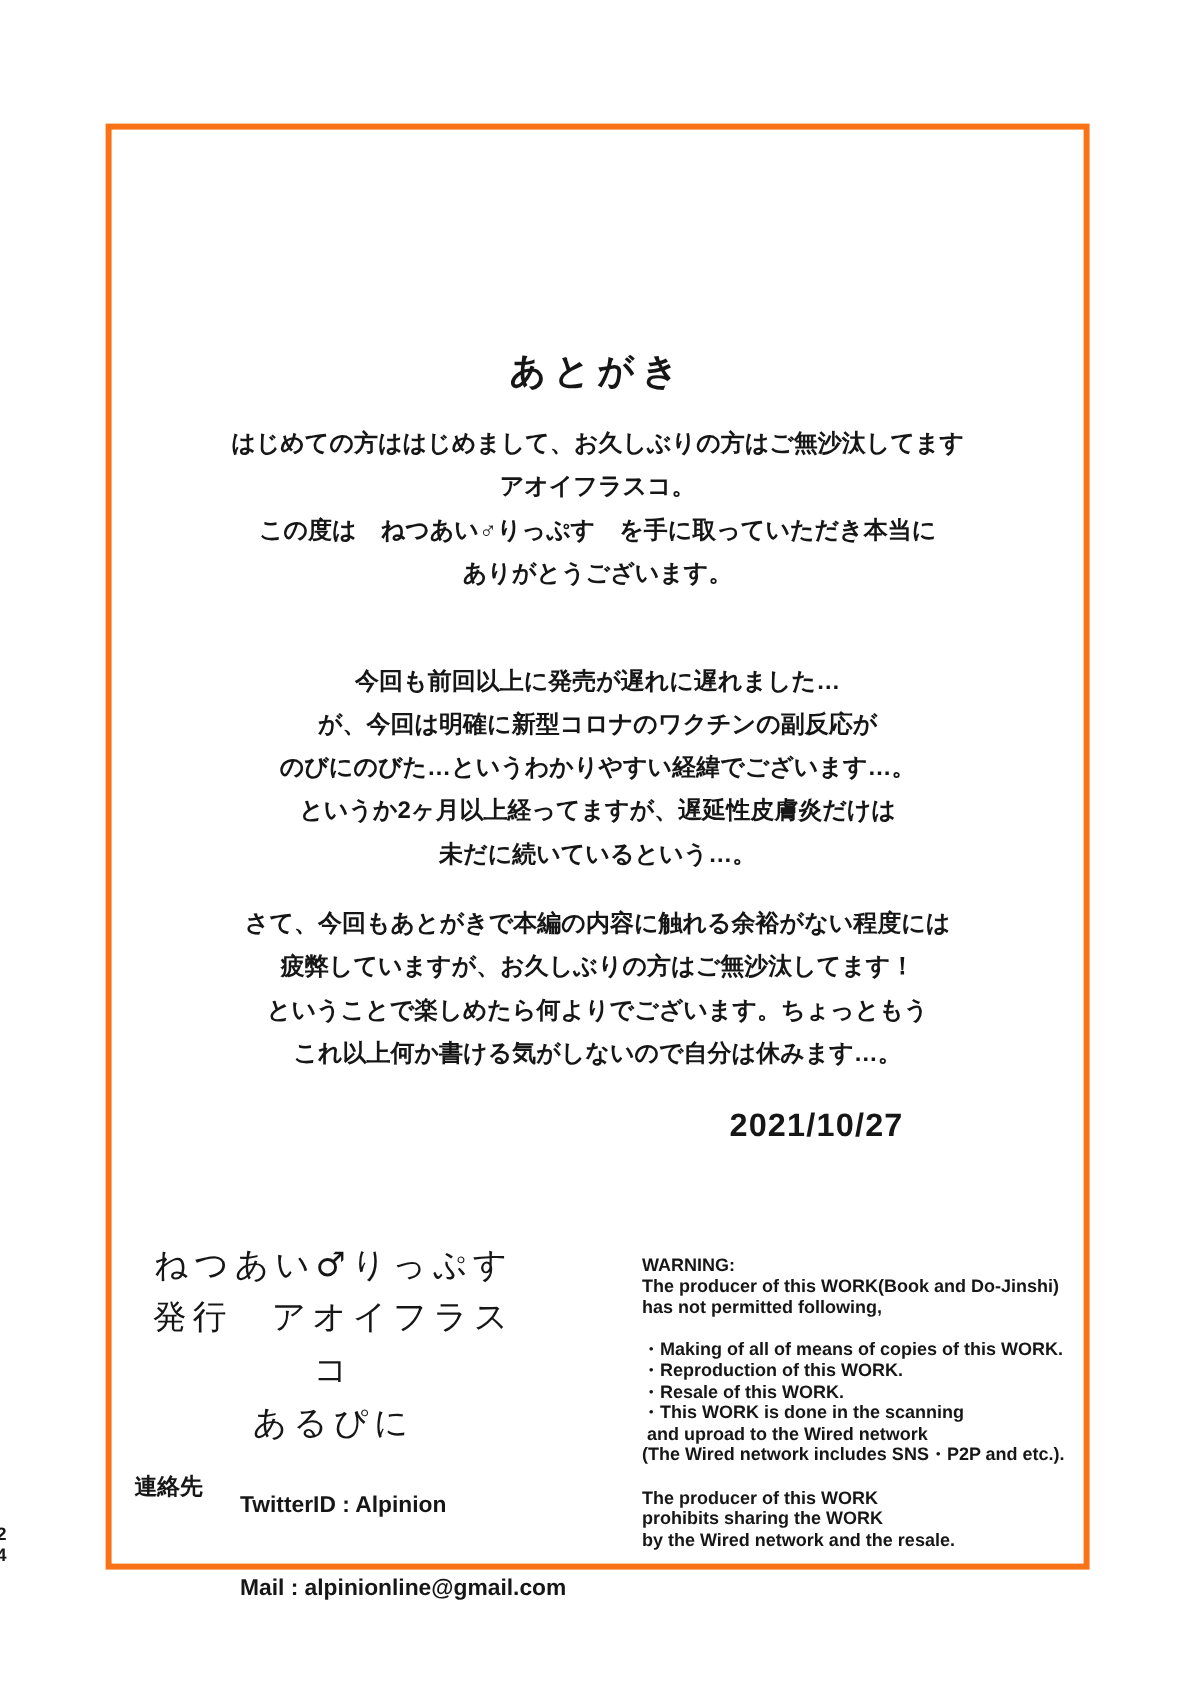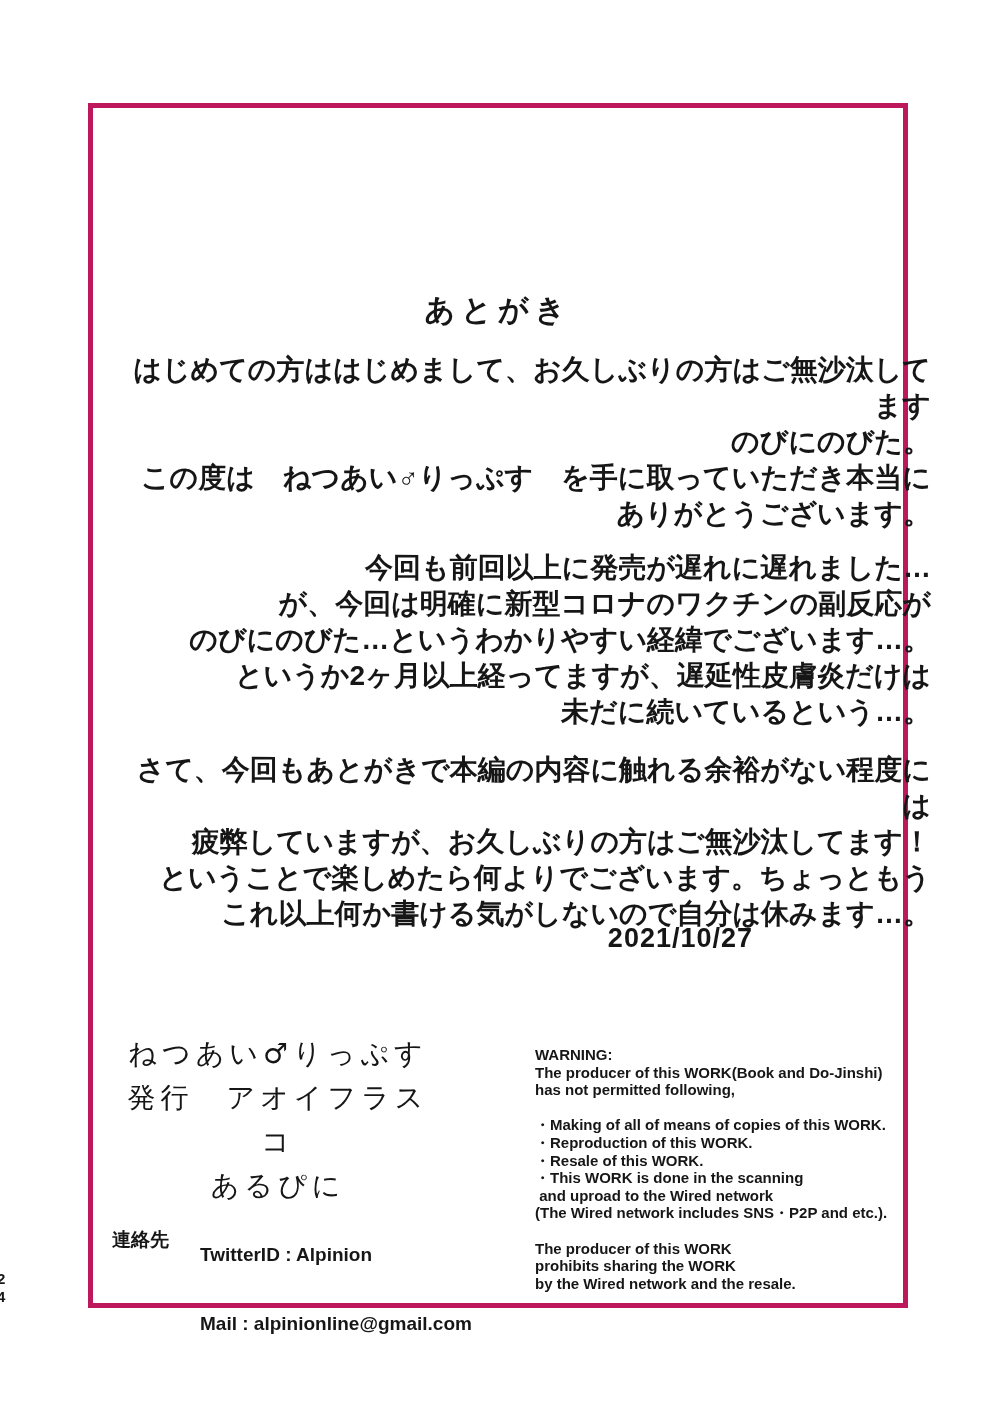--- a/index.html
+++ b/index.html
@@ -15,43 +15,42 @@
     overflow: hidden;
     font-family: "Liberation Sans", sans-serif;
     color: #161616;
   }
   .frame {
     position: absolute;
     left: 88px;
     top: 103px;
     width: 810px;
     height: 1195px;
-    border: 5px solid #be185d;
+    border: 5px solid #f97316;
     background: #ffffff;
   }
   .afterword-title {
     position: absolute;
     left: 0;
     top: 183px;
     width: 100%;
     text-align: center;
     font-size: 30px;
     font-weight: 700;
     line-height: 38px;
     letter-spacing: 6px;
   }
   .para {
     position: absolute;
     left: 0;
     width: 100%;
-    text-align: right;
-    font-size: 28px;
+    text-align: center;
+    font-size: 20px;
     font-weight: 600;
     line-height: 36px;
-    margin-left: 28px;
   }
   .para-1 { top: 244px; }
   .para-2 { top: 442px; }
   .para-3 { top: 644px; }
   .date-line {
     position: absolute;
     top: 814px;
     right: 150px;
     font-size: 27px;
     font-weight: 600;
@@ -129,21 +128,21 @@
     <div>2</div>
     <div>4</div>
   </div>
 
   <div class="frame">
 
     <div class="afterword-title">あとがき</div>
 
     <div class="para para-1">
       <div class="line">はじめての方ははじめまして、お久しぶりの方はご無沙汰してます</div>
-      <div class="line">のびにのびた。</div>
+      <div class="line">アオイフラスコ。</div>
       <div class="line">この度は　ねつあい♂りっぷす　を手に取っていただき本当に</div>
       <div class="line">ありがとうございます。</div>
     </div>
 
     <div class="para para-2">
       <div class="line">今回も前回以上に発売が遅れに遅れました…</div>
       <div class="line">が、今回は明確に新型コロナのワクチンの副反応が</div>
       <div class="line">のびにのびた…というわかりやすい経緯でございます…。</div>
       <div class="line">というか2ヶ月以上経ってますが、遅延性皮膚炎だけは</div>
       <div class="line">未だに続いているという…。</div>

